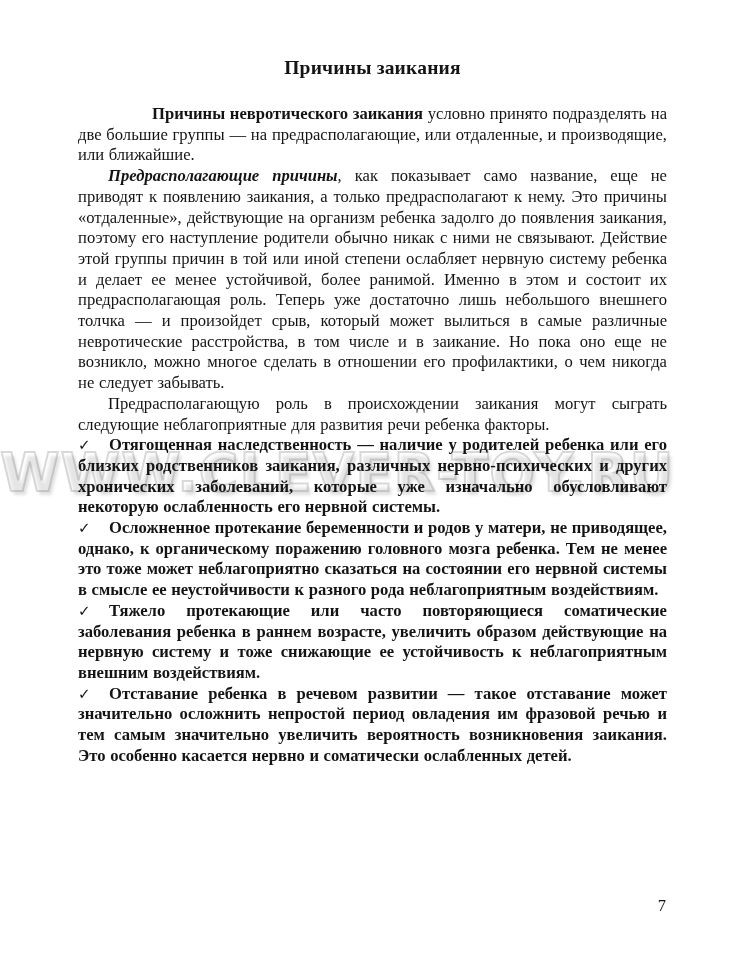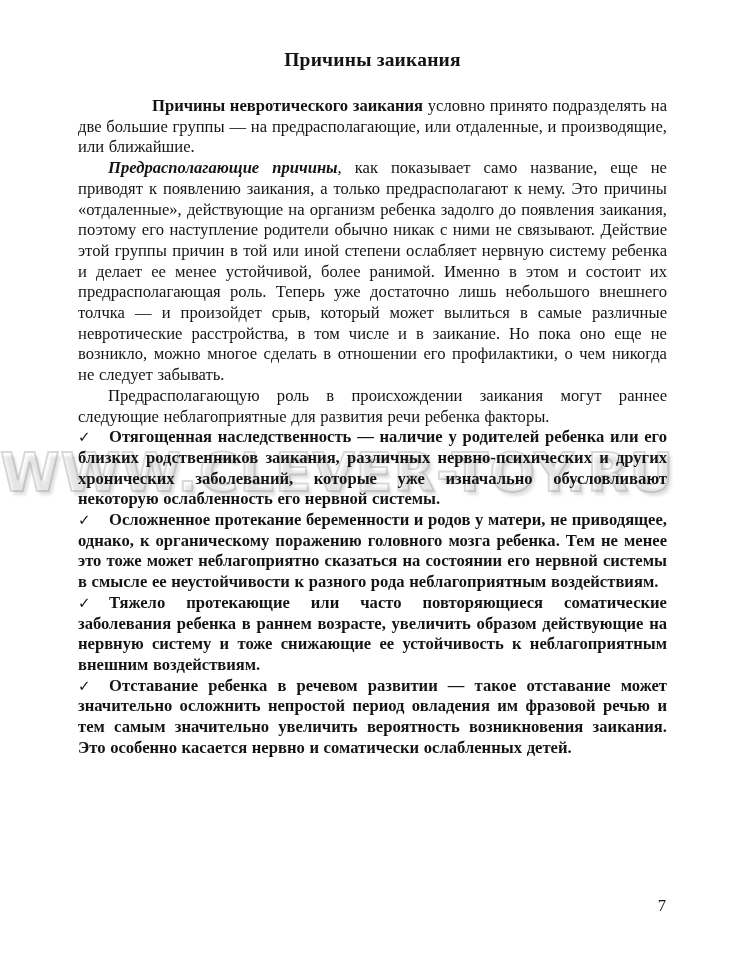--- a/index.html
+++ b/index.html
@@ -9,21 +9,21 @@
     height: 960px;
     background: #ffffff;
     font-family: "Liberation Serif", serif;
     color: #141414;
     overflow: hidden;
     margin: 0 auto;
   }
   .content {
     position: absolute;
     left: 78px;
-    top: 49px;
+    top: 57px;
     width: 589px;
     z-index: 1;
   }
   .title {
     font-size: 19.5px;
     font-weight: bold;
     text-align: center;
     margin: 0 0 25px 0;
     letter-spacing: 0.2px;
   }
@@ -77,21 +77,21 @@
 
   <div class="content">
 
     <h1 class="title">Причины заикания</h1>
 
 
     <p class="para indent"><span class="lead-bold">Причины невротического заикания</span><span> условно принято подразделять на две большие группы — на предрасполагающие, или отдаленные, и производящие, или ближайшие.</span></p>
 
     <p class="para indent"><span class="lead-bold-italic">Предрасполагающие причины</span><span>, как показывает само название, еще не приводят к появлению заикания, а только предрасполагают к нему. Это причины «отдаленные», действующие на организм ребенка задолго до появления заикания, поэтому его наступление родители обычно никак с ними не связывают. Действие этой группы причин в той или иной степени ослабляет нервную систему ребенка и делает ее менее устойчивой, более ранимой. Именно в этом и состоит их предрасполагающая роль. Теперь уже достаточно лишь небольшого внешнего толчка — и произойдет срыв, который может вылиться в самые различные невротические расстройства, в том числе и в заикание. Но пока оно еще не возникло, можно многое сделать в отношении его профилактики, о чем никогда не следует забывать.</span></p>
 
-    <p class="para indent"><span>Предрасполагающую роль в происхождении заикания могут раннее следующие неблагоприятные для развития речи ребенка факторы.</span></p>
+    <p class="para indent"><span>Предрасполагающую роль в происхождении заикания могут сыграть следующие неблагоприятные для развития речи ребенка факторы.</span></p>
 
     <p class="para check-item"><span class="check">✓</span><span>Отягощенная наследственность — наличие у родителей ребенка или его близких родственников заикания, различных нервно-психических и других хронических заболеваний, которые уже изначально обусловливают некоторую ослабленность его нервной системы.</span></p>
 
     <p class="para check-item"><span class="check">✓</span><span>Осложненное протекание беременности и родов у матери, не приводящее, однако, к органическому поражению головного мозга ребенка. Тем не менее это тоже может неблагоприятно сказаться на состоянии его нервной системы в смысле ее неустойчивости к разного рода неблагоприятным воздействиям.</span></p>
 
     <p class="para check-item"><span class="check">✓</span><span>Тяжело протекающие или часто повторяющиеся соматические заболевания ребенка в раннем возрасте, увеличить образом действующие на нервную систему и тоже снижающие ее устойчивость к неблагоприятным внешним воздействиям.</span></p>
 
     <p class="para check-item"><span class="check">✓</span><span>Отставание ребенка в речевом развитии — такое отставание может значительно осложнить непростой период овладения им фразовой речью и тем самым значительно увеличить вероятность возникновения заикания. Это особенно касается нервно и соматически ослабленных детей.</span></p>
 
 

